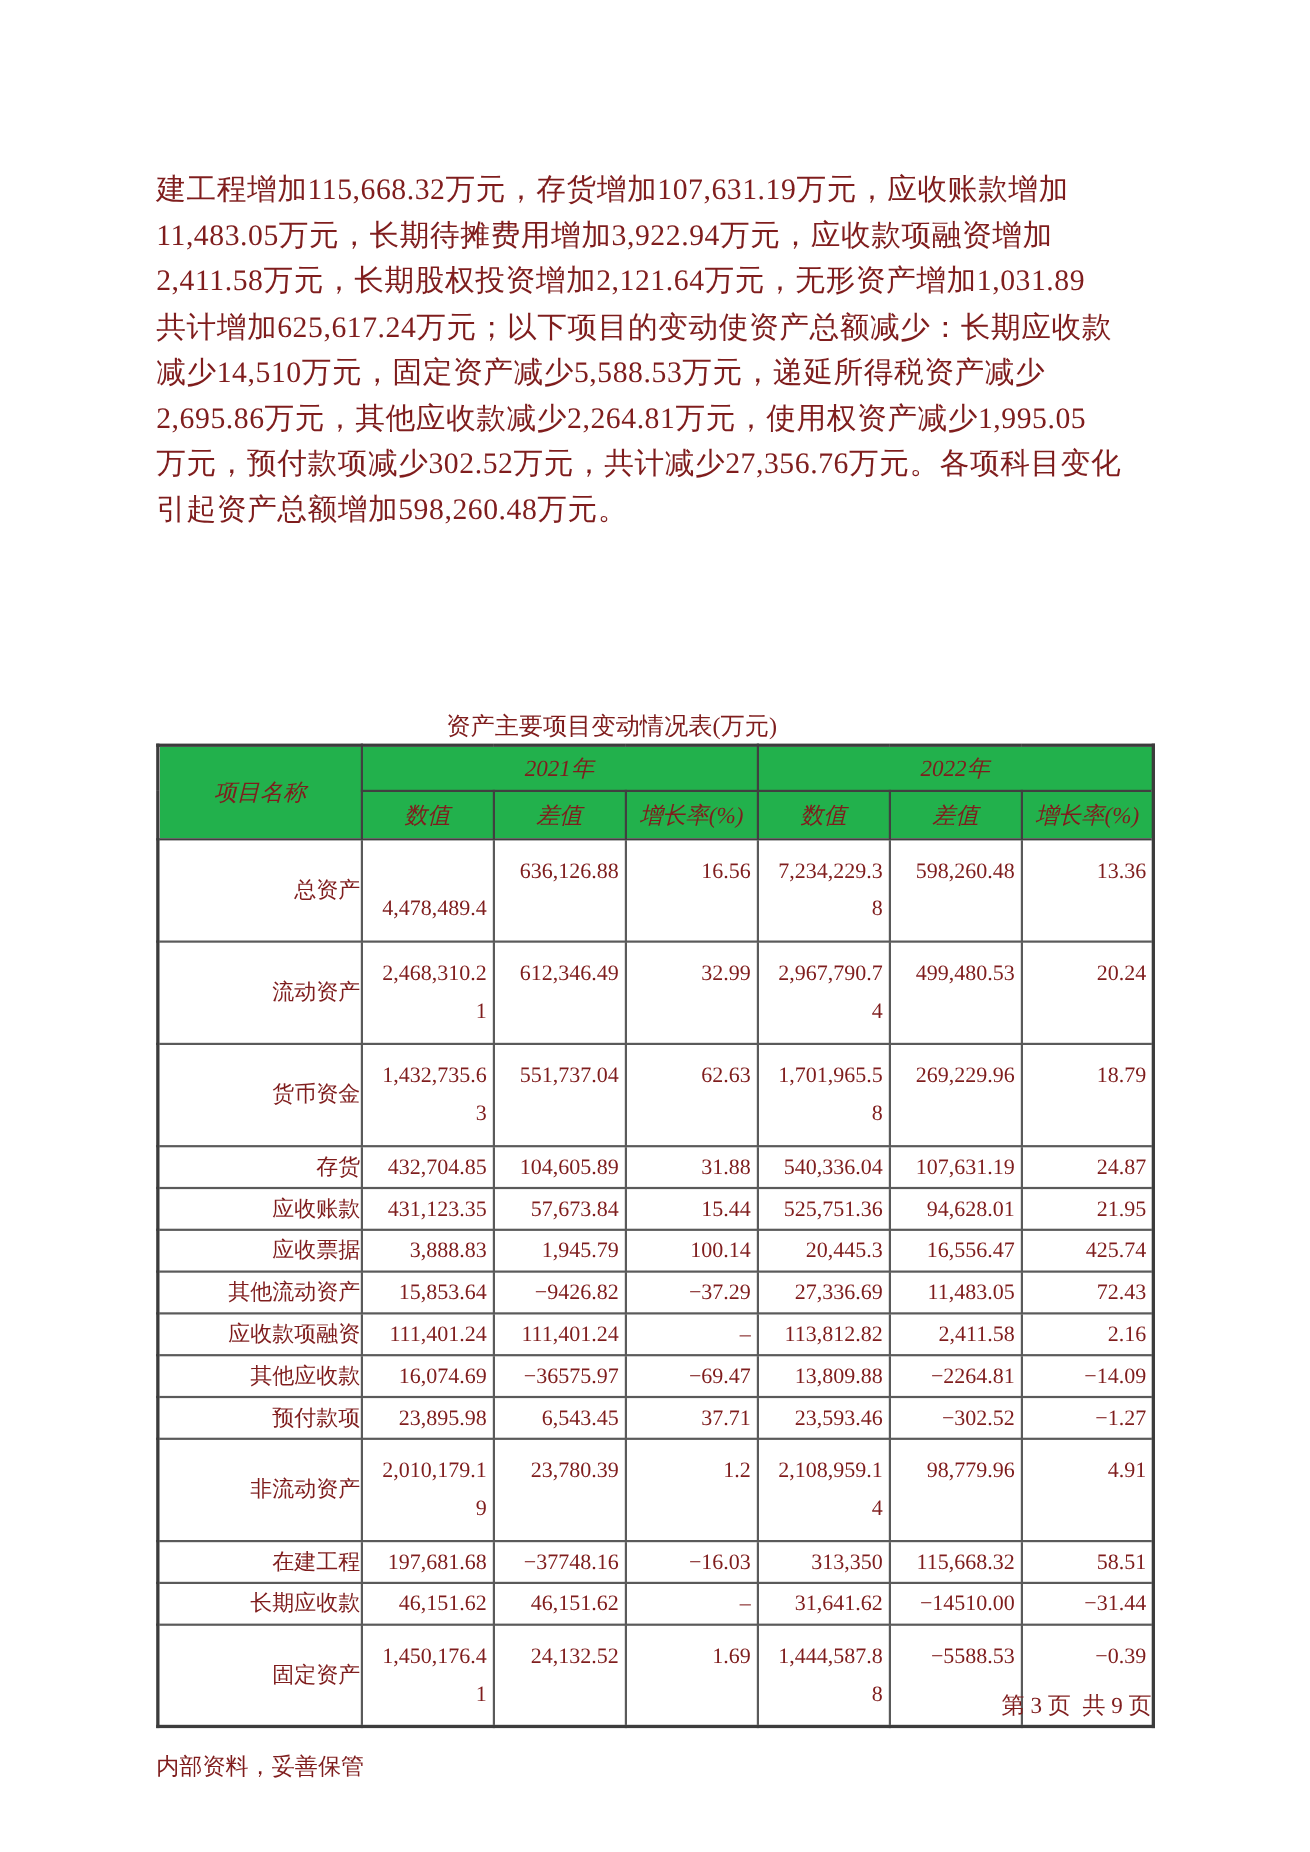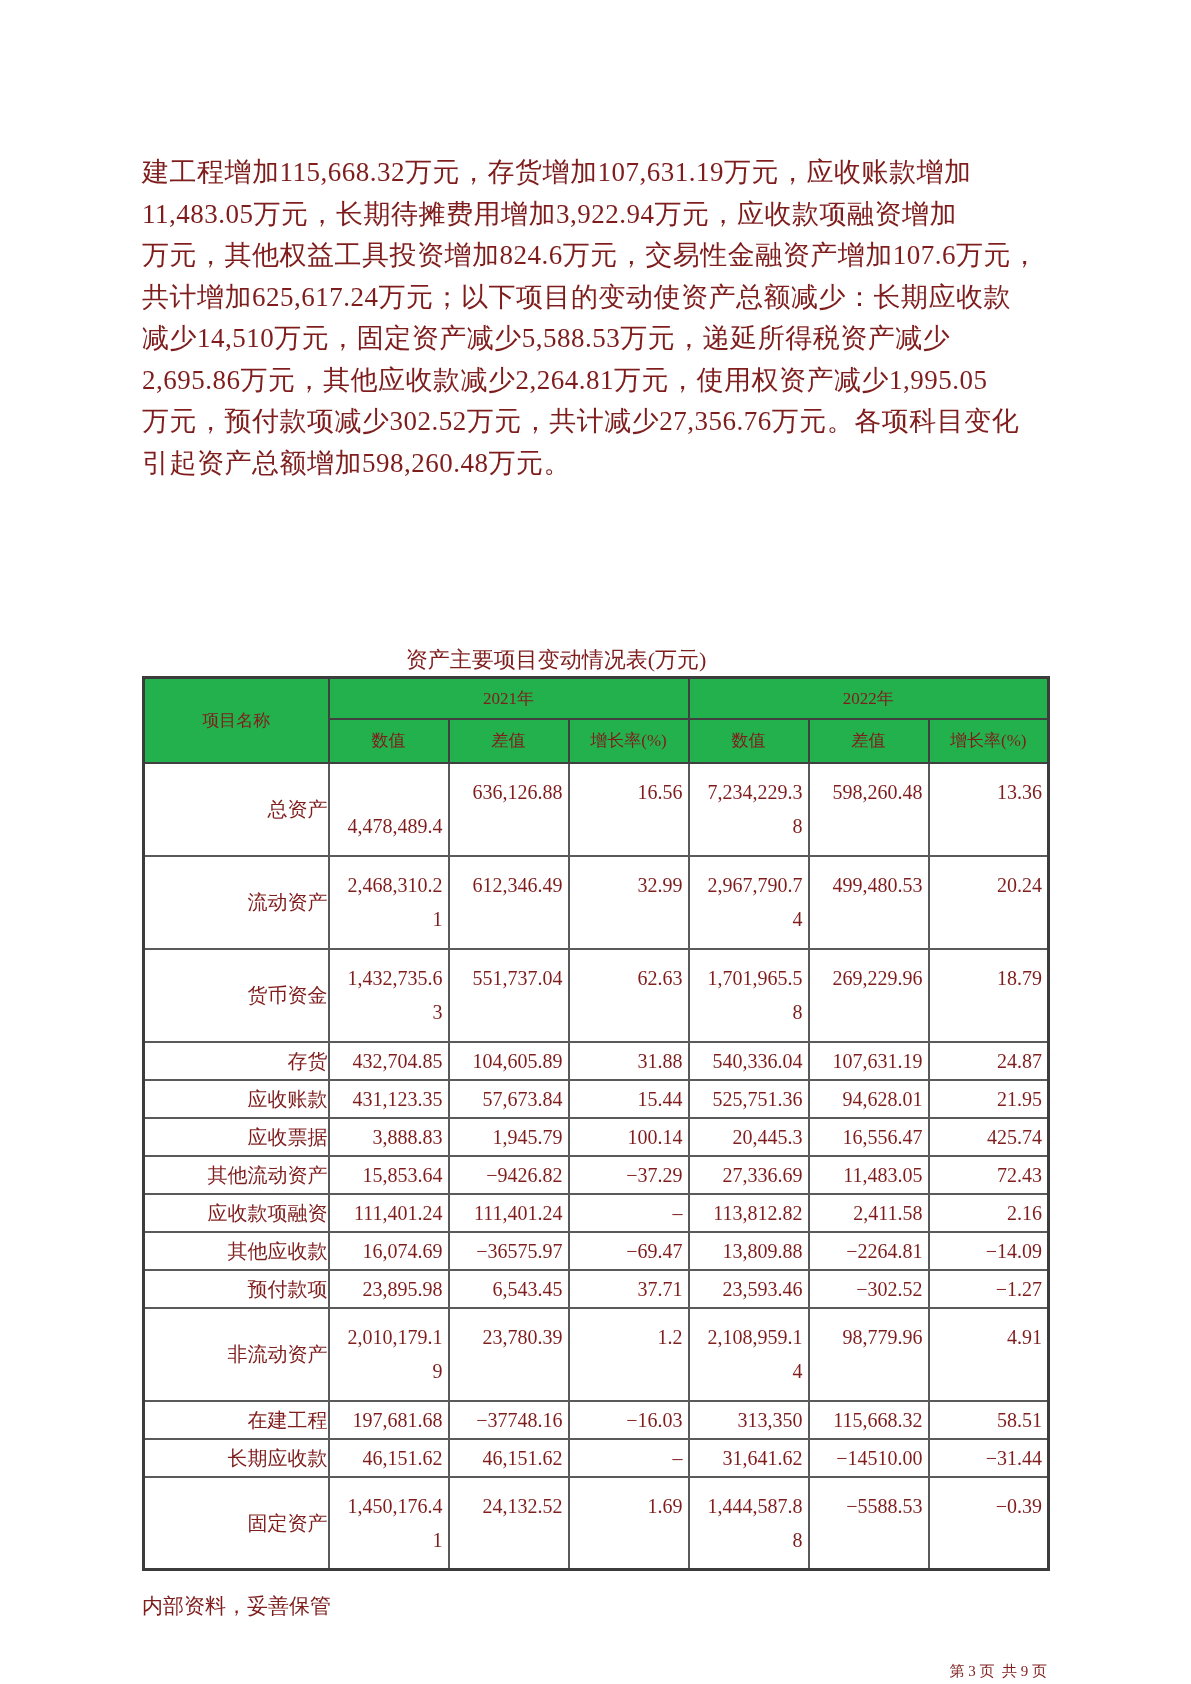--- a/index.html
+++ b/index.html
@@ -19,41 +19,41 @@
   .tbl-title{position:absolute;left:136px;top:629px;width:840px;text-align:center;font-size:22px;}
   
   .tbl{
     position:absolute;left:142px;top:660px;
     width:905px;
     border-collapse:collapse;table-layout:fixed;
     font-size:20px;
     border:3px solid #3c3c3c;
   }
   .tbl th,.tbl td{border:2px solid #5a5a5a;padding:0;overflow:hidden;font-weight:normal;}
-  .tbl th{font-size:17px;border-color:#404040;text-align:center;}
+  .tbl th{font-size:21px;border-color:#404040;text-align:center;font-style:italic;}
   tr.h1{height:41px;}
   tr.h2{height:44px;}
   tr.tall{height:93px;}
   tr.thin{height:38px;}
   td.name{text-align:right;padding-left:13px;}
   td.val{text-align:right;padding-right:5px;}
   .ln{height:34px;line-height:34px;white-space:nowrap;}
   td{vertical-align:middle;}
   
   .footer-left{position:absolute;left:142px;top:1576px;font-size:21px;}
-  .footer-right{position:absolute;left:142px;top:1646px;width:905px;text-align:right;white-space:pre;font-size:15px;}
+  .footer-right{position:absolute;left:142px;top:1520px;width:905px;text-align:right;white-space:pre;font-size:21px;}
 </style>
 </head>
 <body>
 
 <div class="page">
   <div class="para" id="para">
       <div class="pline">建工程增加115,668.32万元，存货增加107,631.19万元，应收账款增加</div>
       <div class="pline">11,483.05万元，长期待摊费用增加3,922.94万元，应收款项融资增加</div>
-      <div class="pline">万元，其他权益工具投资增加824.6万元，交易性金融资产增加107.6万元，</div>
+      <div class="pline">2,411.58万元，长期股权投资增加2,121.64万元，无形资产增加1,031.89</div>
       <div class="pline">共计增加625,617.24万元；以下项目的变动使资产总额减少：长期应收款</div>
       <div class="pline">减少14,510万元，固定资产减少5,588.53万元，递延所得税资产减少</div>
       <div class="pline">2,695.86万元，其他应收款减少2,264.81万元，使用权资产减少1,995.05</div>
       <div class="pline">万元，预付款项减少302.52万元，共计减少27,356.76万元。各项科目变化</div>
       <div class="pline">引起资产总额增加598,260.48万元。</div>
     </div>
   <div class="tbl-title">资产主要项目变动情况表(万元)</div>
   <table class="tbl" id="tbl">
       <colgroup>
         <col style="width: 185px;">

